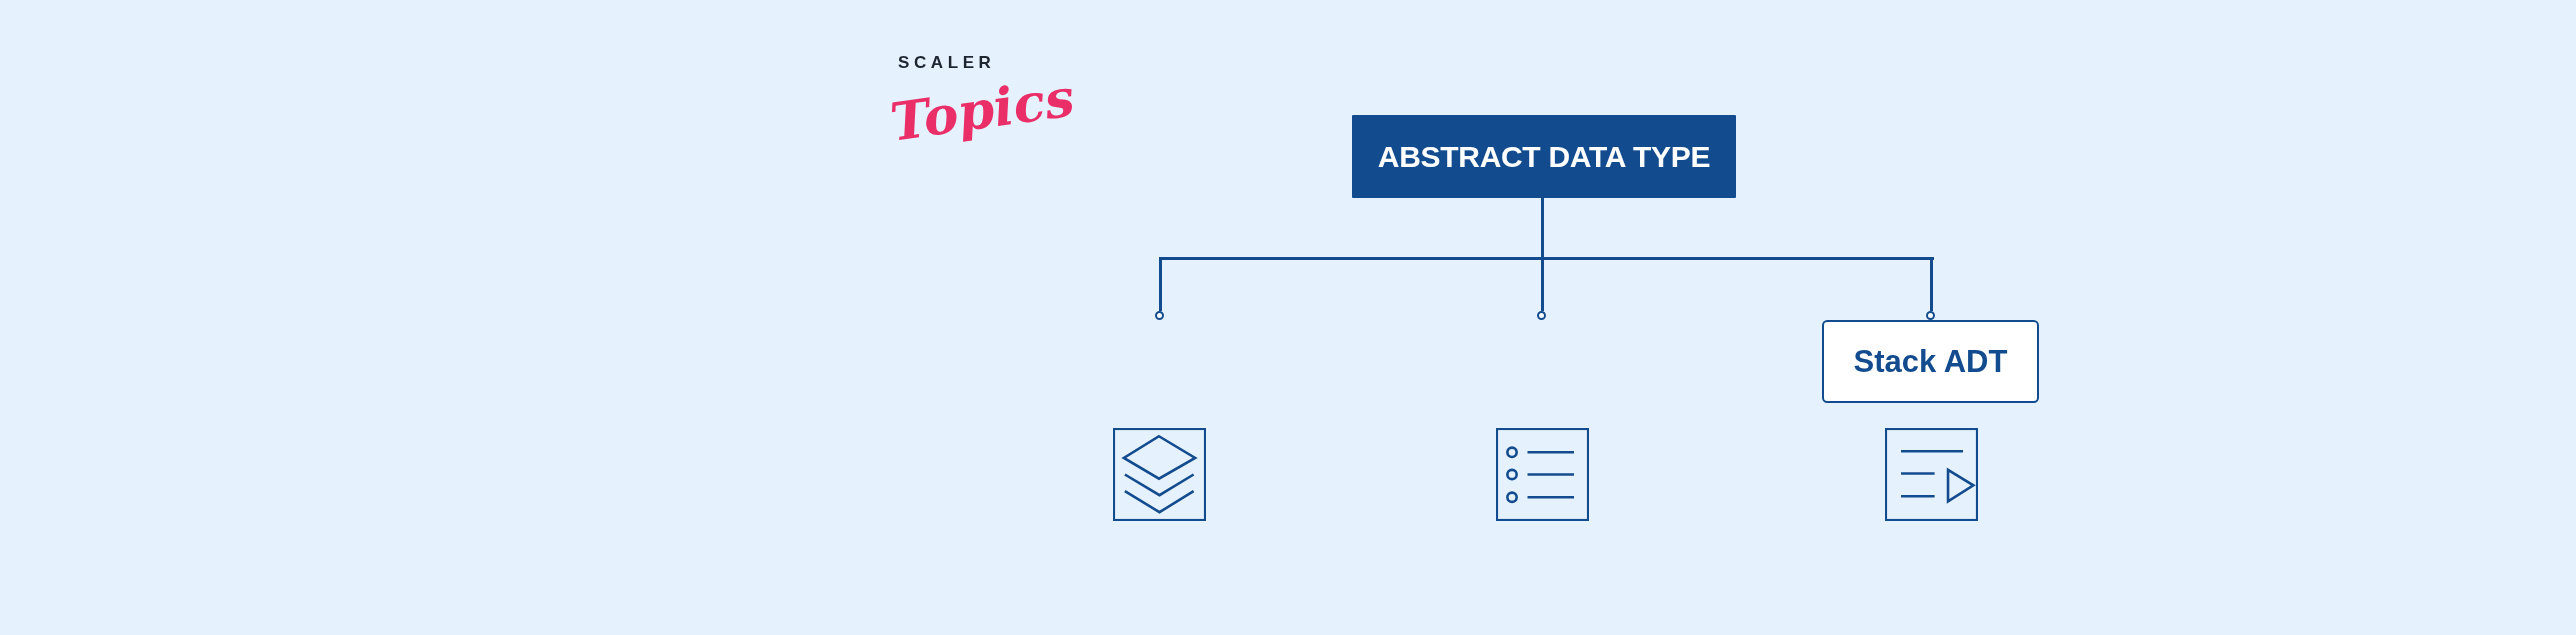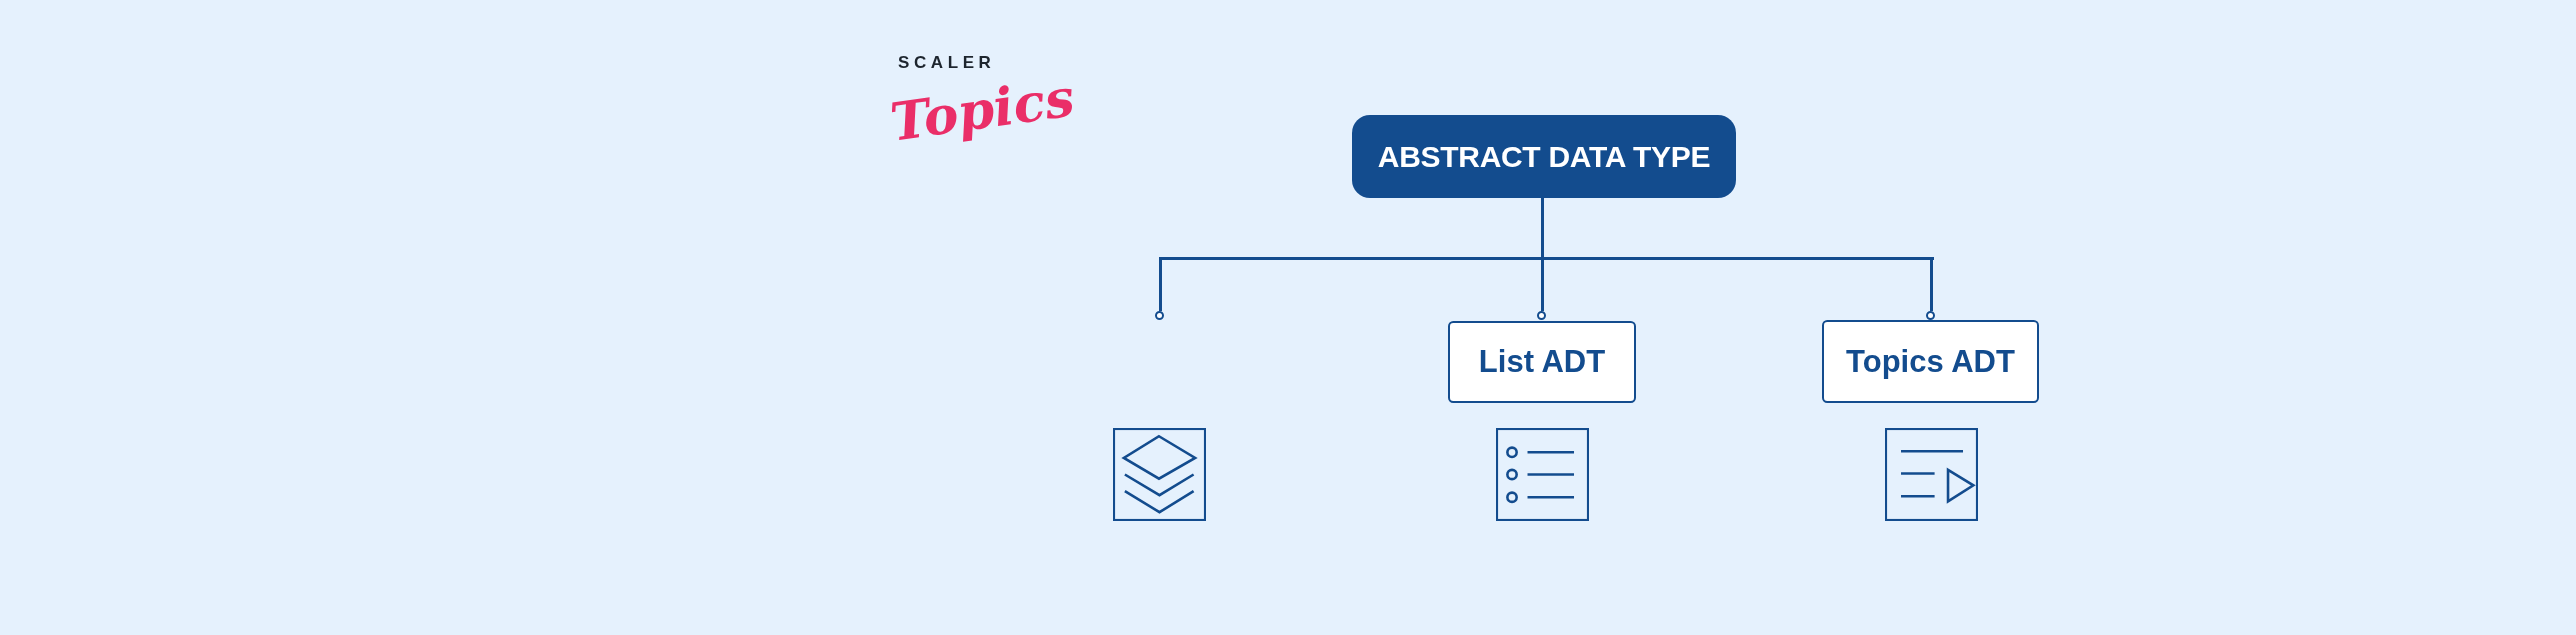--- a/index.html
+++ b/index.html
@@ -27,21 +27,21 @@
     white-space: nowrap;
   }
 
   
   .node {
     position: absolute; display: flex; align-items: center; justify-content: center;
     box-sizing: border-box; white-space: nowrap;
   }
   .node-root {
     left: 1352px; top: 115px; width: 384px; height: 83px;
-    background: #134c8e; border-radius: 18px;
+    background: #134c8e; border-radius: 1px;
     color: #ffffff; font-size: 30px; font-weight: 700; letter-spacing: -0.3px;
   }
   .node-child {
     background: #ffffff; border: 2.1px solid #134c8e; border-radius: 5.2px;
     color: #134c8e; font-size: 31px; font-weight: 700;
   }
   .node-stack { left: 1054px; top: 321px; width: 213px; height: 83px; }
   .node-list  { left: 1448px; top: 321px; width: 188px; height: 82px; }
   .node-queue { left: 1822px; top: 320px; width: 217px; height: 83px; }
 
@@ -81,25 +81,22 @@
   </div>
 
   <div class="conn conn-stem"></div>
   <div class="conn conn-hbar"></div>
   <div class="conn conn-drop-left"></div>
   <div class="conn conn-drop-right"></div>
   <div class="conn-dot dot-left"></div>
   <div class="conn-dot dot-mid"></div>
   <div class="conn-dot dot-right"></div>
 
-  <div class="node node-child node-list">
-    <span>List ADT</span>
-  </div>
   <div class="node node-child node-queue">
-    <span>Topics ADT</span>
+    <span>Stack ADT</span>
   </div>
 
   <div class="icon-tile tile-stack">
     <svg width="93" height="93" viewBox="0 0 180 180" fill="none" stroke="#134c8e">
       <rect x="2" y="2" width="176" height="176" stroke-width="4"></rect>
       <polygon points="89,16 159,58 89,98 21,58" stroke-width="5"></polygon>
       <polyline points="23,90 90,130 156,90" stroke-width="5"></polyline>
       <polyline points="23,122 90,163 156,122" stroke-width="5"></polyline>
     </svg>
   </div>

